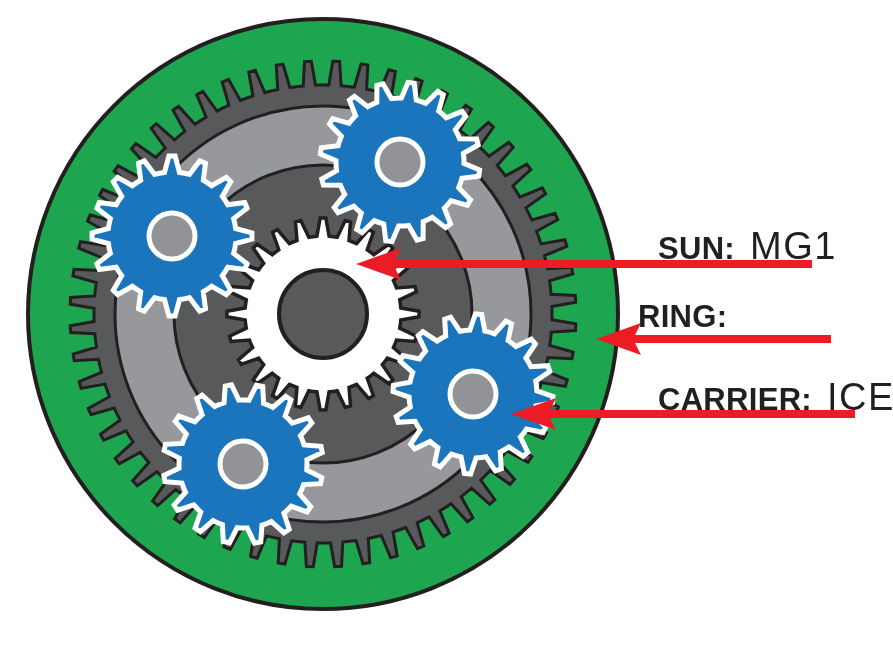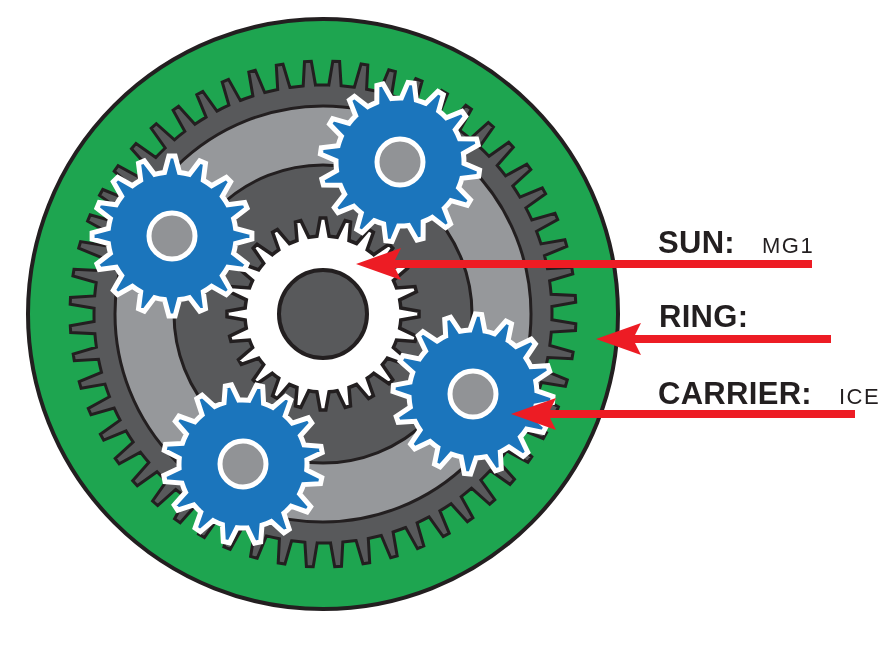--- a/index.html
+++ b/index.html
@@ -1,23 +1,23 @@
 <!DOCTYPE html>
 <html><head>
 <meta charset="utf-8">
 <style>
   html,body{margin:0;padding:0;background:#ffffff;}
   .stage{position:relative;width:893px;height:652px;background:#ffffff;overflow:hidden;
          font-family:"Liberation Sans",sans-serif;}
   .stage svg{position:absolute;left:0;top:0;}
-  .anno{position:absolute;display:flex;align-items:baseline;white-space:nowrap;color:#231F20;}
+  .anno{position:absolute;display:flex;align-items:baseline;white-space:nowrap;color:#231F20;gap:13px;}
   .anno .b{font-weight:bold;font-size:31px;letter-spacing:0.3px;}
-  .anno .v{font-size:22px;font-weight:400;margin-left:27px;letter-spacing:1.5px;}
+  .anno .v{font-size:38px;font-weight:400;margin-left:2px;letter-spacing:1.5px;}
   #label-sun{left:658px;top:225px;}
-  #label-ring{left:659px;top:299px;}
+  #label-ring{left:638px;top:299px;}
   #label-carrier{left:658px;top:376px;}
 </style>
 </head>
 <body>
 
 <div class="stage">
 
   <svg id="diagram-svg" width="893" height="652" viewBox="0 0 893 652">
       <circle cx="323" cy="314" r="295" fill="#1EA550" stroke="#231F20" stroke-width="4"></circle>
       <path d="M551.9,319.8L575.8,323.8L575.5,330.6L551.3,332.1A229,229 0 0,1 549.8,345.4L549.8,345.4L573.1,352.1L572.0,358.8L547.8,357.6A229,229 0 0,1 544.9,370.6L544.9,370.6L567.3,379.8L565.4,386.4L541.5,382.5A229,229 0 0,1 537.2,395.1L537.2,395.1L558.4,406.8L555.8,413.1L532.5,406.5A229,229 0 0,1 526.7,418.6L526.7,418.6L546.5,432.6L543.2,438.5L520.8,429.4A229,229 0 0,1 513.7,440.7L513.7,440.7L531.8,456.8L527.9,462.4L506.6,450.8A229,229 0 0,1 498.4,461.3L498.4,461.3L514.5,479.3L510.0,484.4L490.2,470.5A229,229 0 0,1 480.8,480.0L480.8,480.0L494.8,499.7L489.7,504.3L471.6,488.2A229,229 0 0,1 461.2,496.6L461.2,496.6L472.9,517.8L467.4,521.8L451.1,503.8A229,229 0 0,1 439.9,510.9L439.9,510.9L449.2,533.3L443.2,536.6L429.1,516.9A229,229 0 0,1 417.1,522.8L417.1,522.8L423.8,546.0L417.5,548.7L405.7,527.5A229,229 0 0,1 393.1,532.0L393.1,532.0L397.2,555.9L390.7,557.8L381.3,535.5A229,229 0 0,1 368.3,538.5L368.3,538.5L369.7,562.7L363.0,563.8L356.1,540.6A229,229 0 0,1 342.8,542.1L342.8,542.1L341.5,566.3L334.7,566.7L330.5,542.9A229,229 0 0,1 317.2,542.9L317.2,542.9L313.2,566.8L306.4,566.5L304.9,542.3A229,229 0 0,1 291.6,540.8L291.6,540.8L284.9,564.1L278.2,563.0L279.4,538.8A229,229 0 0,1 266.4,535.9L266.4,535.9L257.2,558.3L250.6,556.4L254.5,532.5A229,229 0 0,1 241.9,528.2L241.9,528.2L230.2,549.4L223.9,546.8L230.5,523.5A229,229 0 0,1 218.4,517.7L218.4,517.7L204.4,537.5L198.5,534.2L207.6,511.8A229,229 0 0,1 196.3,504.7L196.3,504.7L180.2,522.8L174.6,518.9L186.2,497.6A229,229 0 0,1 175.7,489.4L175.7,489.4L157.7,505.5L152.6,501.0L166.5,481.2A229,229 0 0,1 157.0,471.8L157.0,471.8L137.3,485.8L132.7,480.7L148.8,462.6A229,229 0 0,1 140.4,452.2L140.4,452.2L119.2,463.9L115.2,458.4L133.2,442.1A229,229 0 0,1 126.1,430.9L126.1,430.9L103.7,440.2L100.4,434.2L120.1,420.1A229,229 0 0,1 114.2,408.1L114.2,408.1L91.0,414.8L88.3,408.5L109.5,396.7A229,229 0 0,1 105.0,384.1L105.0,384.1L81.1,388.2L79.2,381.7L101.5,372.3A229,229 0 0,1 98.5,359.3L98.5,359.3L74.3,360.7L73.2,354.0L96.4,347.1A229,229 0 0,1 94.9,333.8L94.9,333.8L70.7,332.5L70.3,325.7L94.1,321.5A229,229 0 0,1 94.1,308.2L94.1,308.2L70.2,304.2L70.5,297.4L94.7,295.9A229,229 0 0,1 96.2,282.6L96.2,282.6L72.9,275.9L74.0,269.2L98.2,270.4A229,229 0 0,1 101.1,257.4L101.1,257.4L78.7,248.2L80.6,241.6L104.5,245.5A229,229 0 0,1 108.8,232.9L108.8,232.9L87.6,221.2L90.2,214.9L113.5,221.5A229,229 0 0,1 119.3,209.4L119.3,209.4L99.5,195.4L102.8,189.5L125.2,198.6A229,229 0 0,1 132.3,187.3L132.3,187.3L114.2,171.2L118.1,165.6L139.4,177.2A229,229 0 0,1 147.6,166.7L147.6,166.7L131.5,148.7L136.0,143.6L155.8,157.5A229,229 0 0,1 165.2,148.0L165.2,148.0L151.2,128.3L156.3,123.7L174.4,139.8A229,229 0 0,1 184.8,131.4L184.8,131.4L173.1,110.2L178.6,106.2L194.9,124.2A229,229 0 0,1 206.1,117.1L206.1,117.1L196.8,94.7L202.8,91.4L216.9,111.1A229,229 0 0,1 228.9,105.2L228.9,105.2L222.2,82.0L228.5,79.3L240.3,100.5A229,229 0 0,1 252.9,96.0L252.9,96.0L248.8,72.1L255.3,70.2L264.7,92.5A229,229 0 0,1 277.7,89.5L277.7,89.5L276.3,65.3L283.0,64.2L289.9,87.4A229,229 0 0,1 303.2,85.9L303.2,85.9L304.5,61.7L311.3,61.3L315.5,85.1A229,229 0 0,1 328.8,85.1L328.8,85.1L332.8,61.2L339.6,61.5L341.1,85.7A229,229 0 0,1 354.4,87.2L354.4,87.2L361.1,63.9L367.8,65.0L366.6,89.2A229,229 0 0,1 379.6,92.1L379.6,92.1L388.8,69.7L395.4,71.6L391.5,95.5A229,229 0 0,1 404.1,99.8L404.1,99.8L415.8,78.6L422.1,81.2L415.5,104.5A229,229 0 0,1 427.6,110.3L427.6,110.3L441.6,90.5L447.5,93.8L438.4,116.2A229,229 0 0,1 449.7,123.3L449.7,123.3L465.8,105.2L471.4,109.1L459.8,130.4A229,229 0 0,1 470.3,138.6L470.3,138.6L488.3,122.5L493.4,127.0L479.5,146.8A229,229 0 0,1 489.0,156.2L489.0,156.2L508.7,142.2L513.3,147.3L497.2,165.4A229,229 0 0,1 505.6,175.8L505.6,175.8L526.8,164.1L530.8,169.6L512.8,185.9A229,229 0 0,1 519.9,197.1L519.9,197.1L542.3,187.8L545.6,193.8L525.9,207.9A229,229 0 0,1 531.8,219.9L531.8,219.9L555.0,213.2L557.7,219.5L536.5,231.3A229,229 0 0,1 541.0,243.9L541.0,243.9L564.9,239.8L566.8,246.3L544.5,255.7A229,229 0 0,1 547.5,268.7L547.5,268.7L571.7,267.3L572.8,274.0L549.6,280.9A229,229 0 0,1 551.1,294.2L551.1,294.2L575.3,295.5L575.7,302.3L551.9,306.5A229,229 0 0,1 551.9,319.8Z" fill="#58595B" stroke="#231F20" stroke-width="3"></path>

